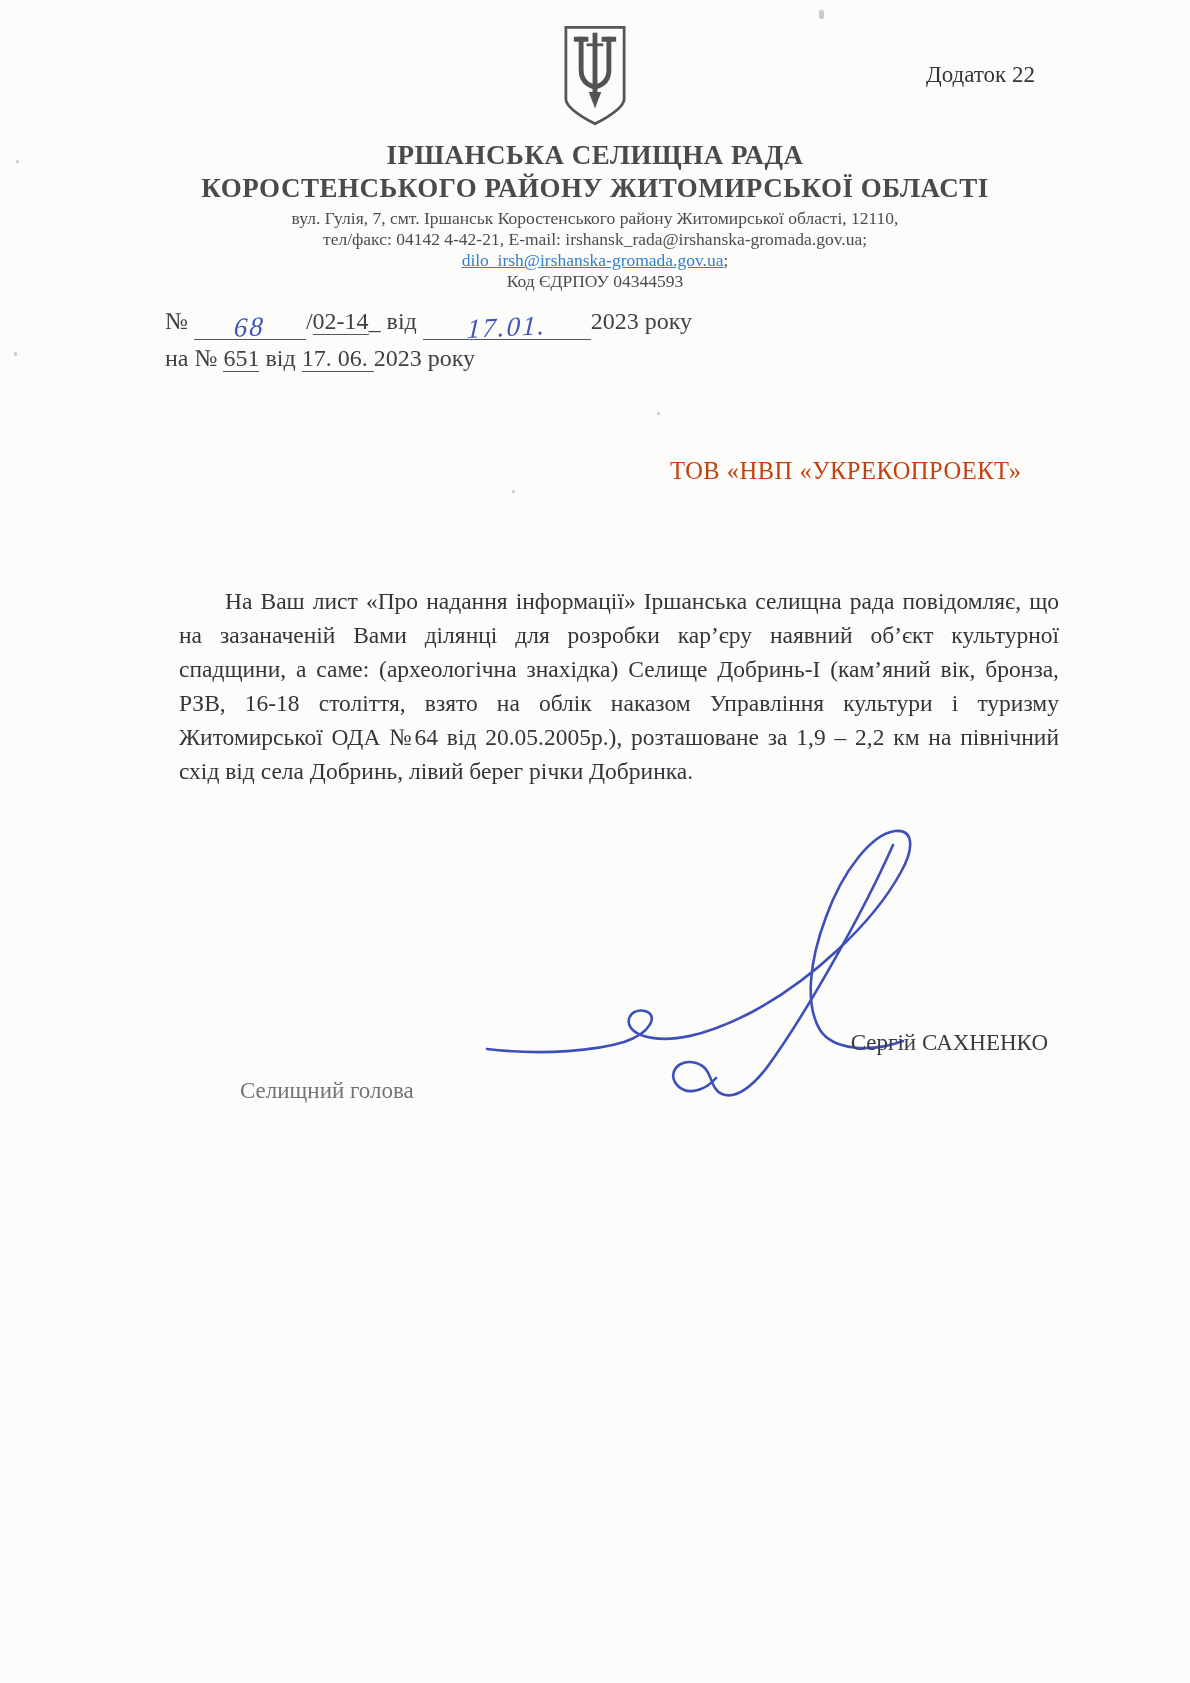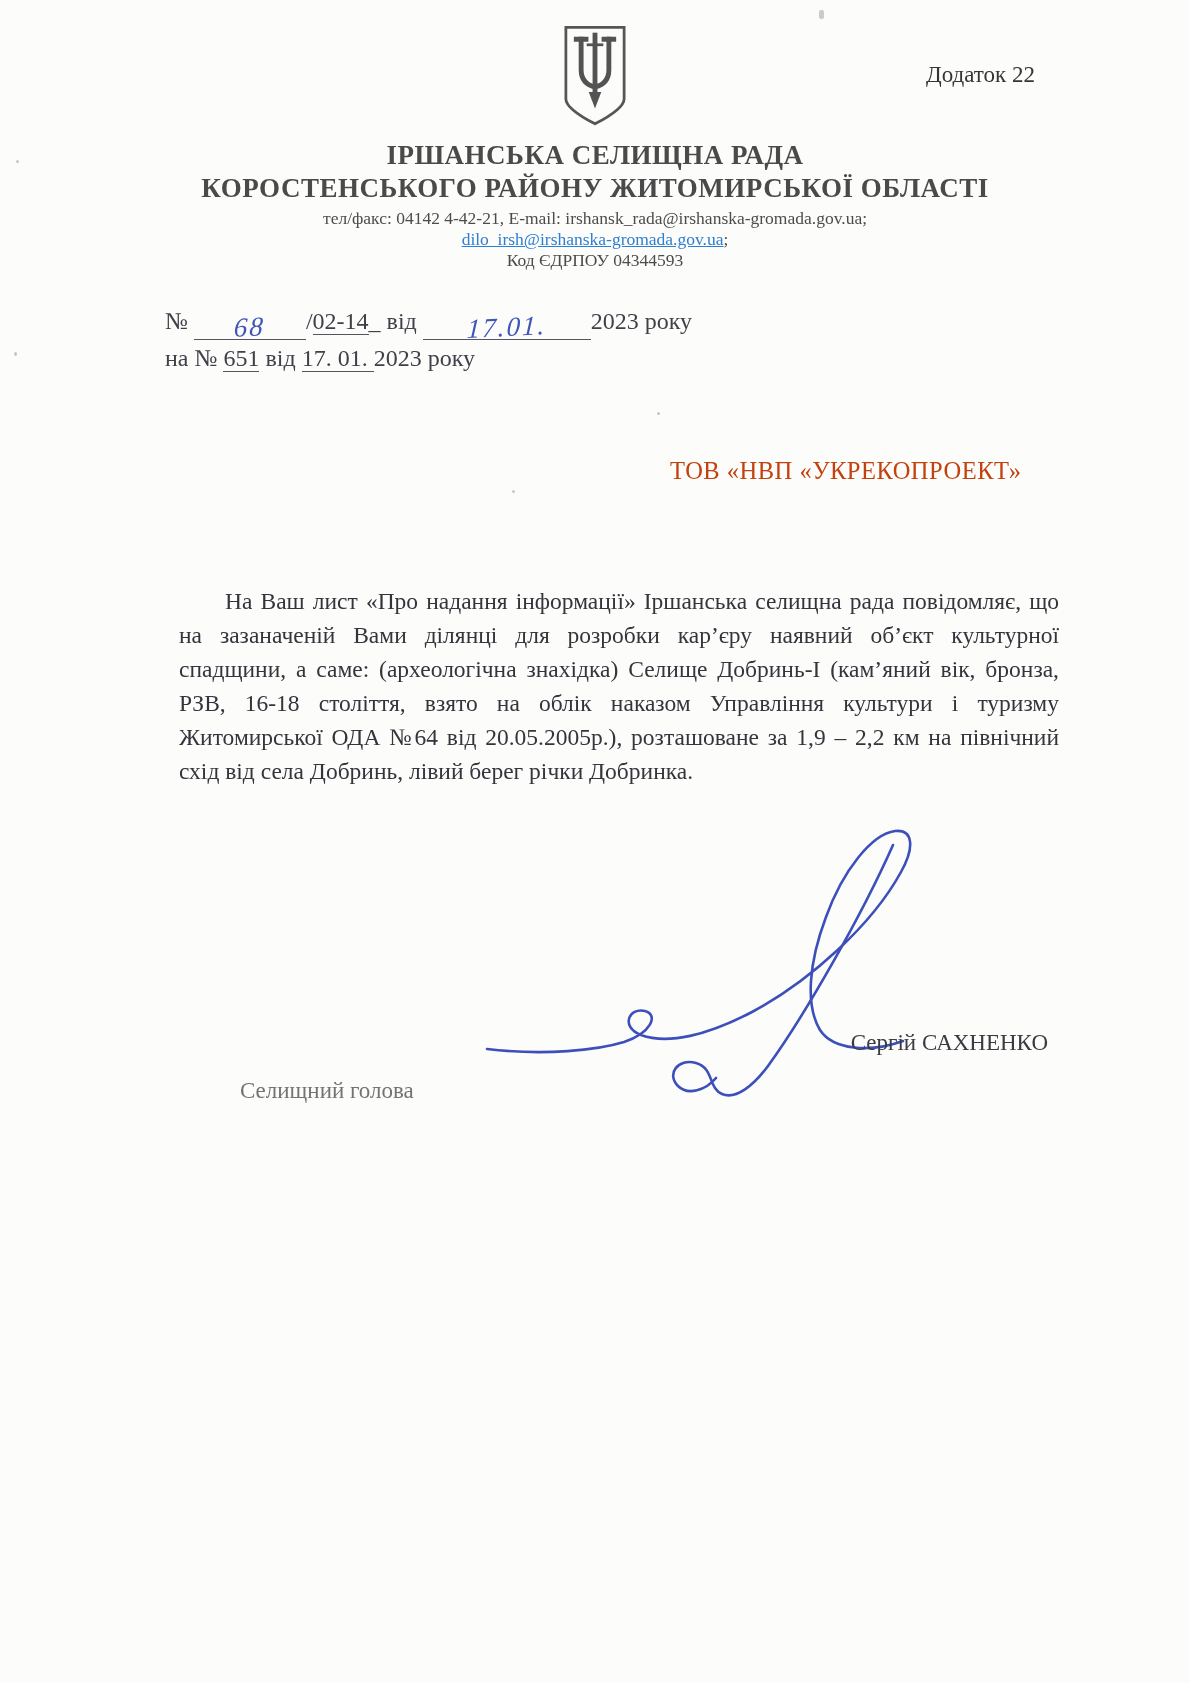--- a/index.html
+++ b/index.html
@@ -113,37 +113,38 @@
           <path d="M30 22 V66 Q30 86 50 91 Q70 86 70 66 V22"></path>
           <path d="M30 22 h-7 M30 22 h7 M70 22 h-7 M70 22 h7"></path>
           <path d="M50 16 V98"></path>
         </g>
         <path d="M41 98 L50 122 L59 98 Z" fill="#535353"></path>
         <path d="M38 30 h24" stroke="#535353" stroke-width="4"></path>
       </svg>
     </span>
     <div class="org-line1">ІРШАНСЬКА СЕЛИЩНА РАДА</div>
     <div class="org-line2">КОРОСТЕНСЬКОГО РАЙОНУ ЖИТОМИРСЬКОЇ ОБЛАСТІ</div>
+    <div class="addr">вул. Гулія, 7, смт. Іршанськ Коростенського району Житомирської області, 12110,</div>
     <div class="addr">тел/факс:  04142  4-42-21, E-mail:  irshansk_rada@irshanska-gromada.gov.ua;</div>
     <div class="addr"><span class="email-link">dilo_irsh@irshanska-gromada.gov.ua</span><span>;</span></div>
     <div class="addr">Код  ЄДРПОУ  04344593</div>
   </div>
 
   <div class="refs">
     <div>
       <span>№</span>
       <span class="blank b1"><span class="hw">68</span></span><span>/</span><span class="uline">02-14</span><span>_</span>
       <span>від</span>
       <span class="blank b2"><span class="hw">17.01.</span></span><span>2023 року</span>
     </div>
     <div>
       <span>на №</span>
       <span class="uline">651</span>
       <span>від</span>
-      <span class="uline"> 17. 01. </span>
+      <span class="uline"> 17. 06. </span>
       <span>2023 року</span>
     </div>
   </div>
 
   <div class="recipient">ТОВ «НВП «УКРЕКОПРОЕКТ»</div>
 
   <p class="body-text">На Ваш лист «Про надання інформації» Іршанська селищна рада повідомляє, що на зазаначеній Вами ділянці для розробки кар’єру наявний об’єкт культурної спадщини, а саме: (археологічна знахідка) Селище Добринь-І (кам’яний вік, бронза, РЗВ, 16-18 століття, взято на облік наказом Управління культури і туризму Житомирської ОДА №64 від 20.05.2005р.), розташоване за 1,9 – 2,2 км на північний схід від села Добринь, лівий берег річки Добринка.</p>
 
   <svg class="sig-ink" viewBox="460 808 500 300" aria-hidden="true">
     <g fill="none" stroke="#3c4fbb" stroke-width="2.6" stroke-linecap="round">

